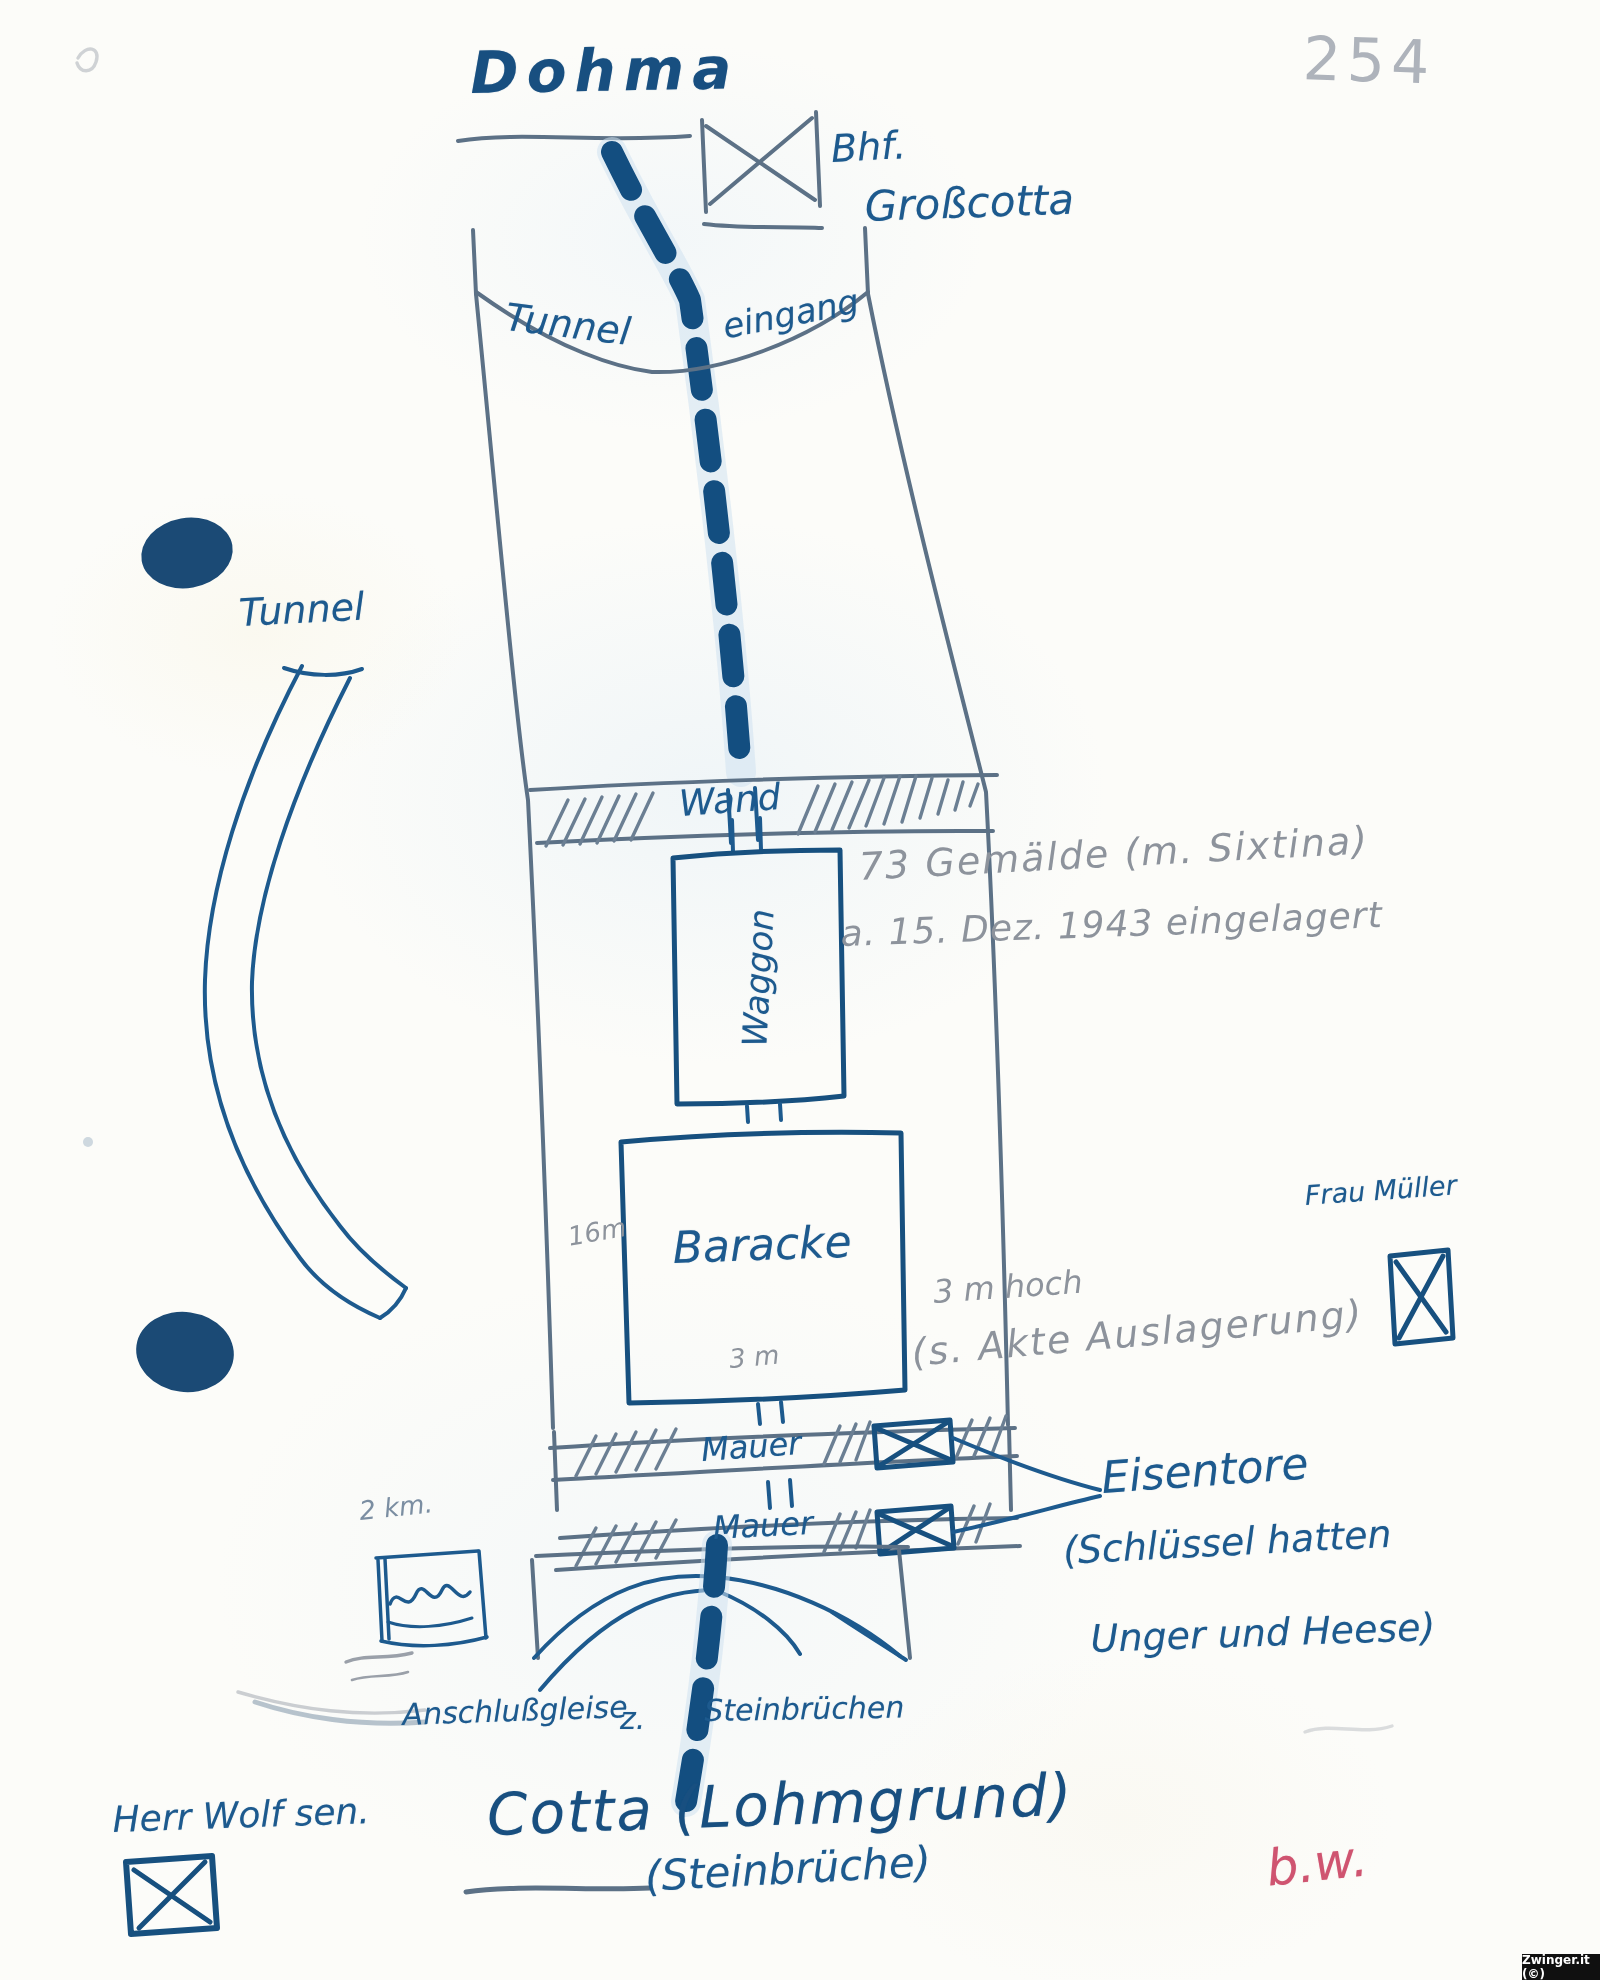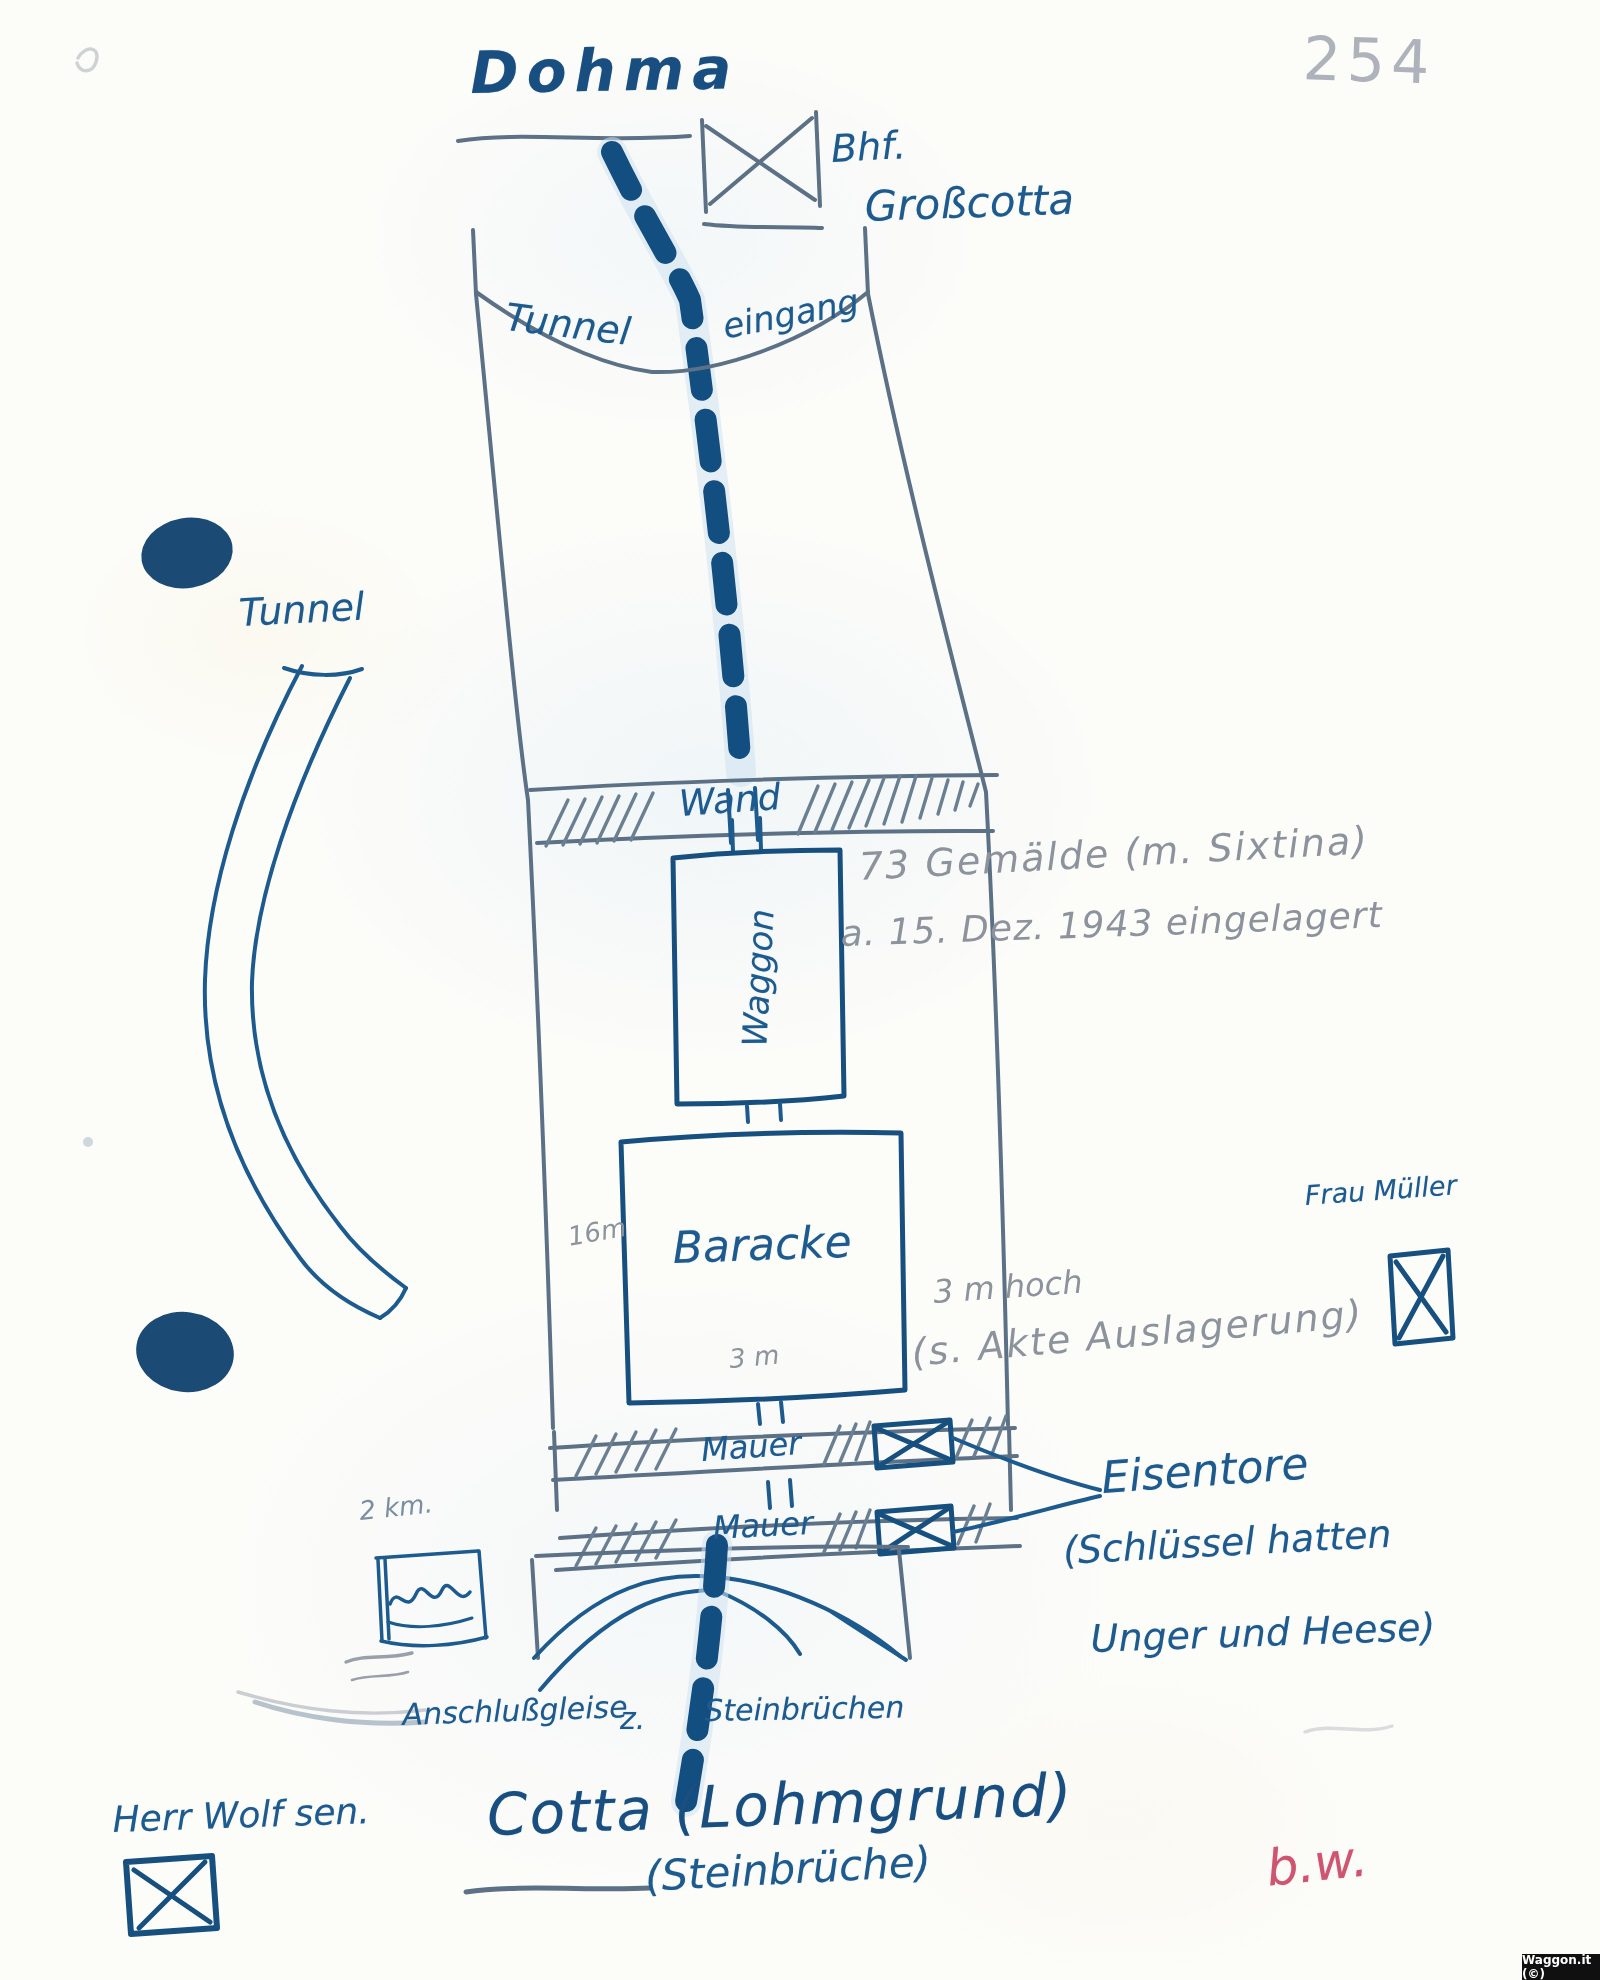--- a/index.html
+++ b/index.html
@@ -264,15 +264,15 @@
   <div class="lbl ink" style="left:620px;top:1704px;font-size:30px;">z.</div>
   <div class="lbl ink" style="left:704px;top:1696px;font-size:30px;transform:rotate(-1deg);">Steinbrüchen</div>
 
   <div class="lbl ink" style="left:112px;top:1802px;font-size:36px;transform:rotate(-2deg);">Herr Wolf sen.</div>
 
   <div class="lbl inkd" style="left:486px;top:1786px;font-size:58px;letter-spacing:2px;transform:rotate(-2deg);">Cotta (Lohmgrund)</div>
   <div class="lbl ink" style="left:644px;top:1856px;font-size:42px;transform:rotate(-3deg);">(Steinbrüche)</div>
 
   <div class="lbl red" style="left:1264px;top:1844px;font-size:50px;transform:rotate(-6deg);">b.w.</div>
 
-  <div class="wm">Waggon.it (©)</div>
+  <div class="wm">Zwinger.it (©)</div>
 
 </div>
 
 </body></html>

